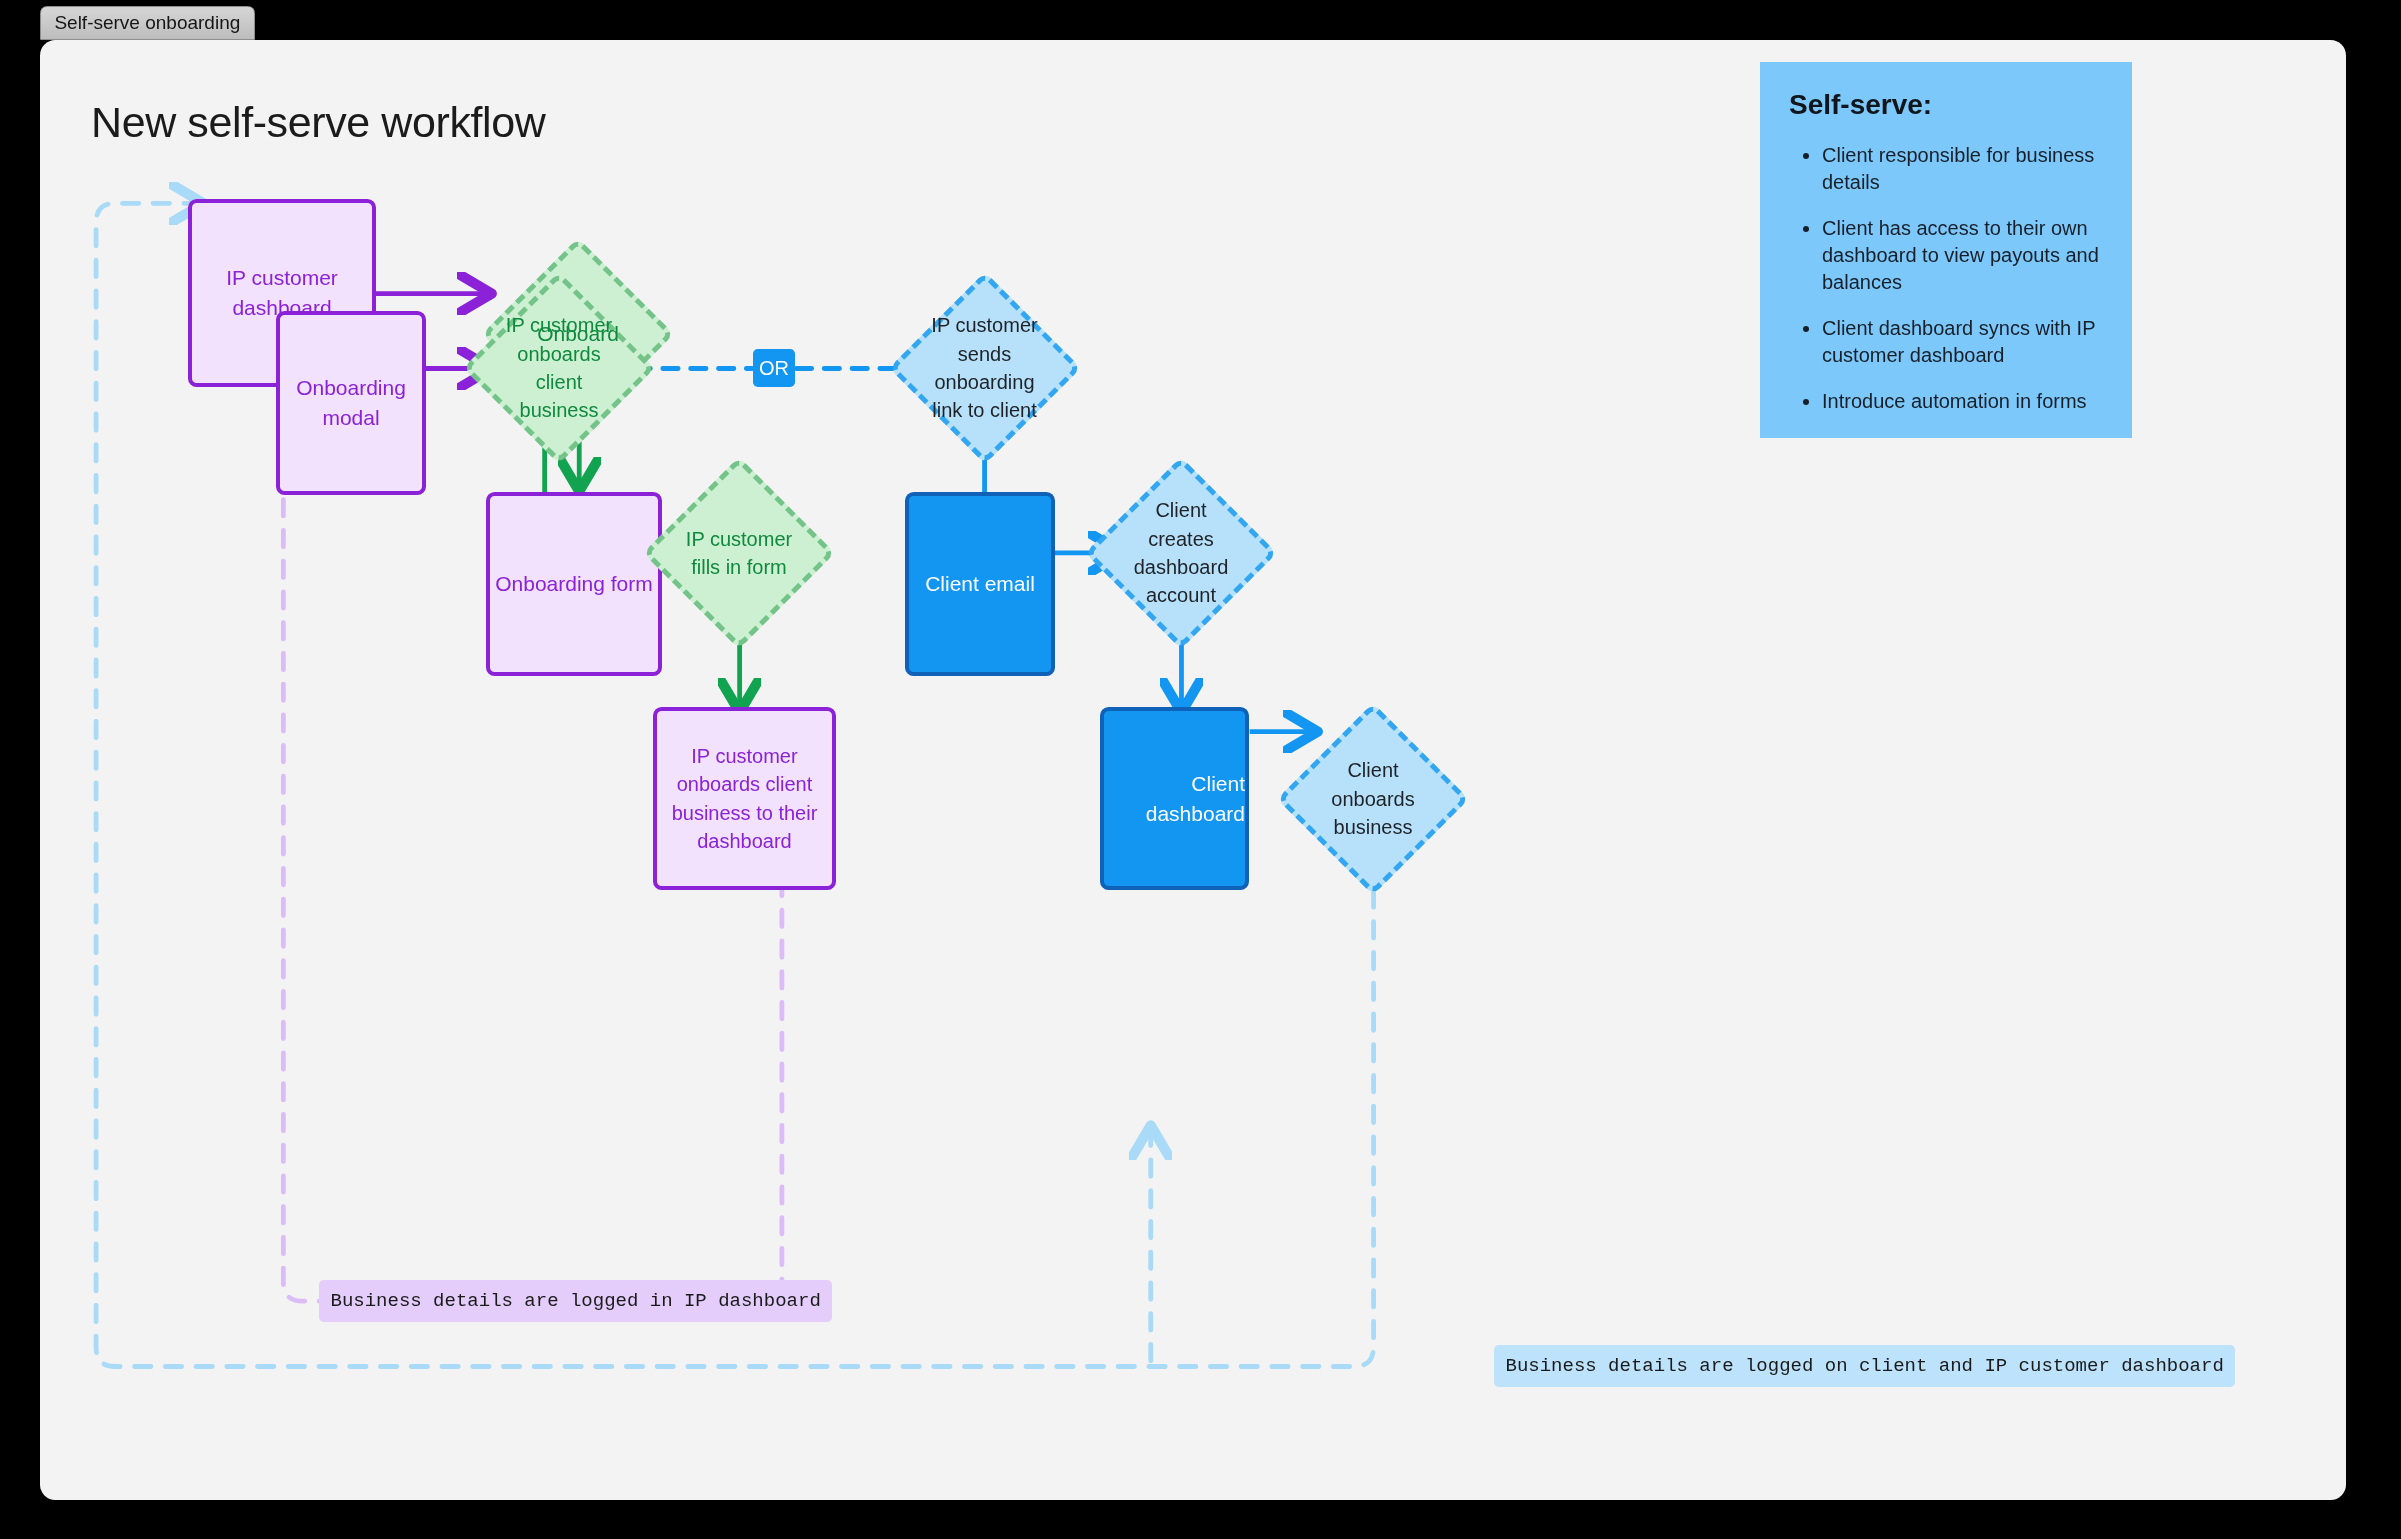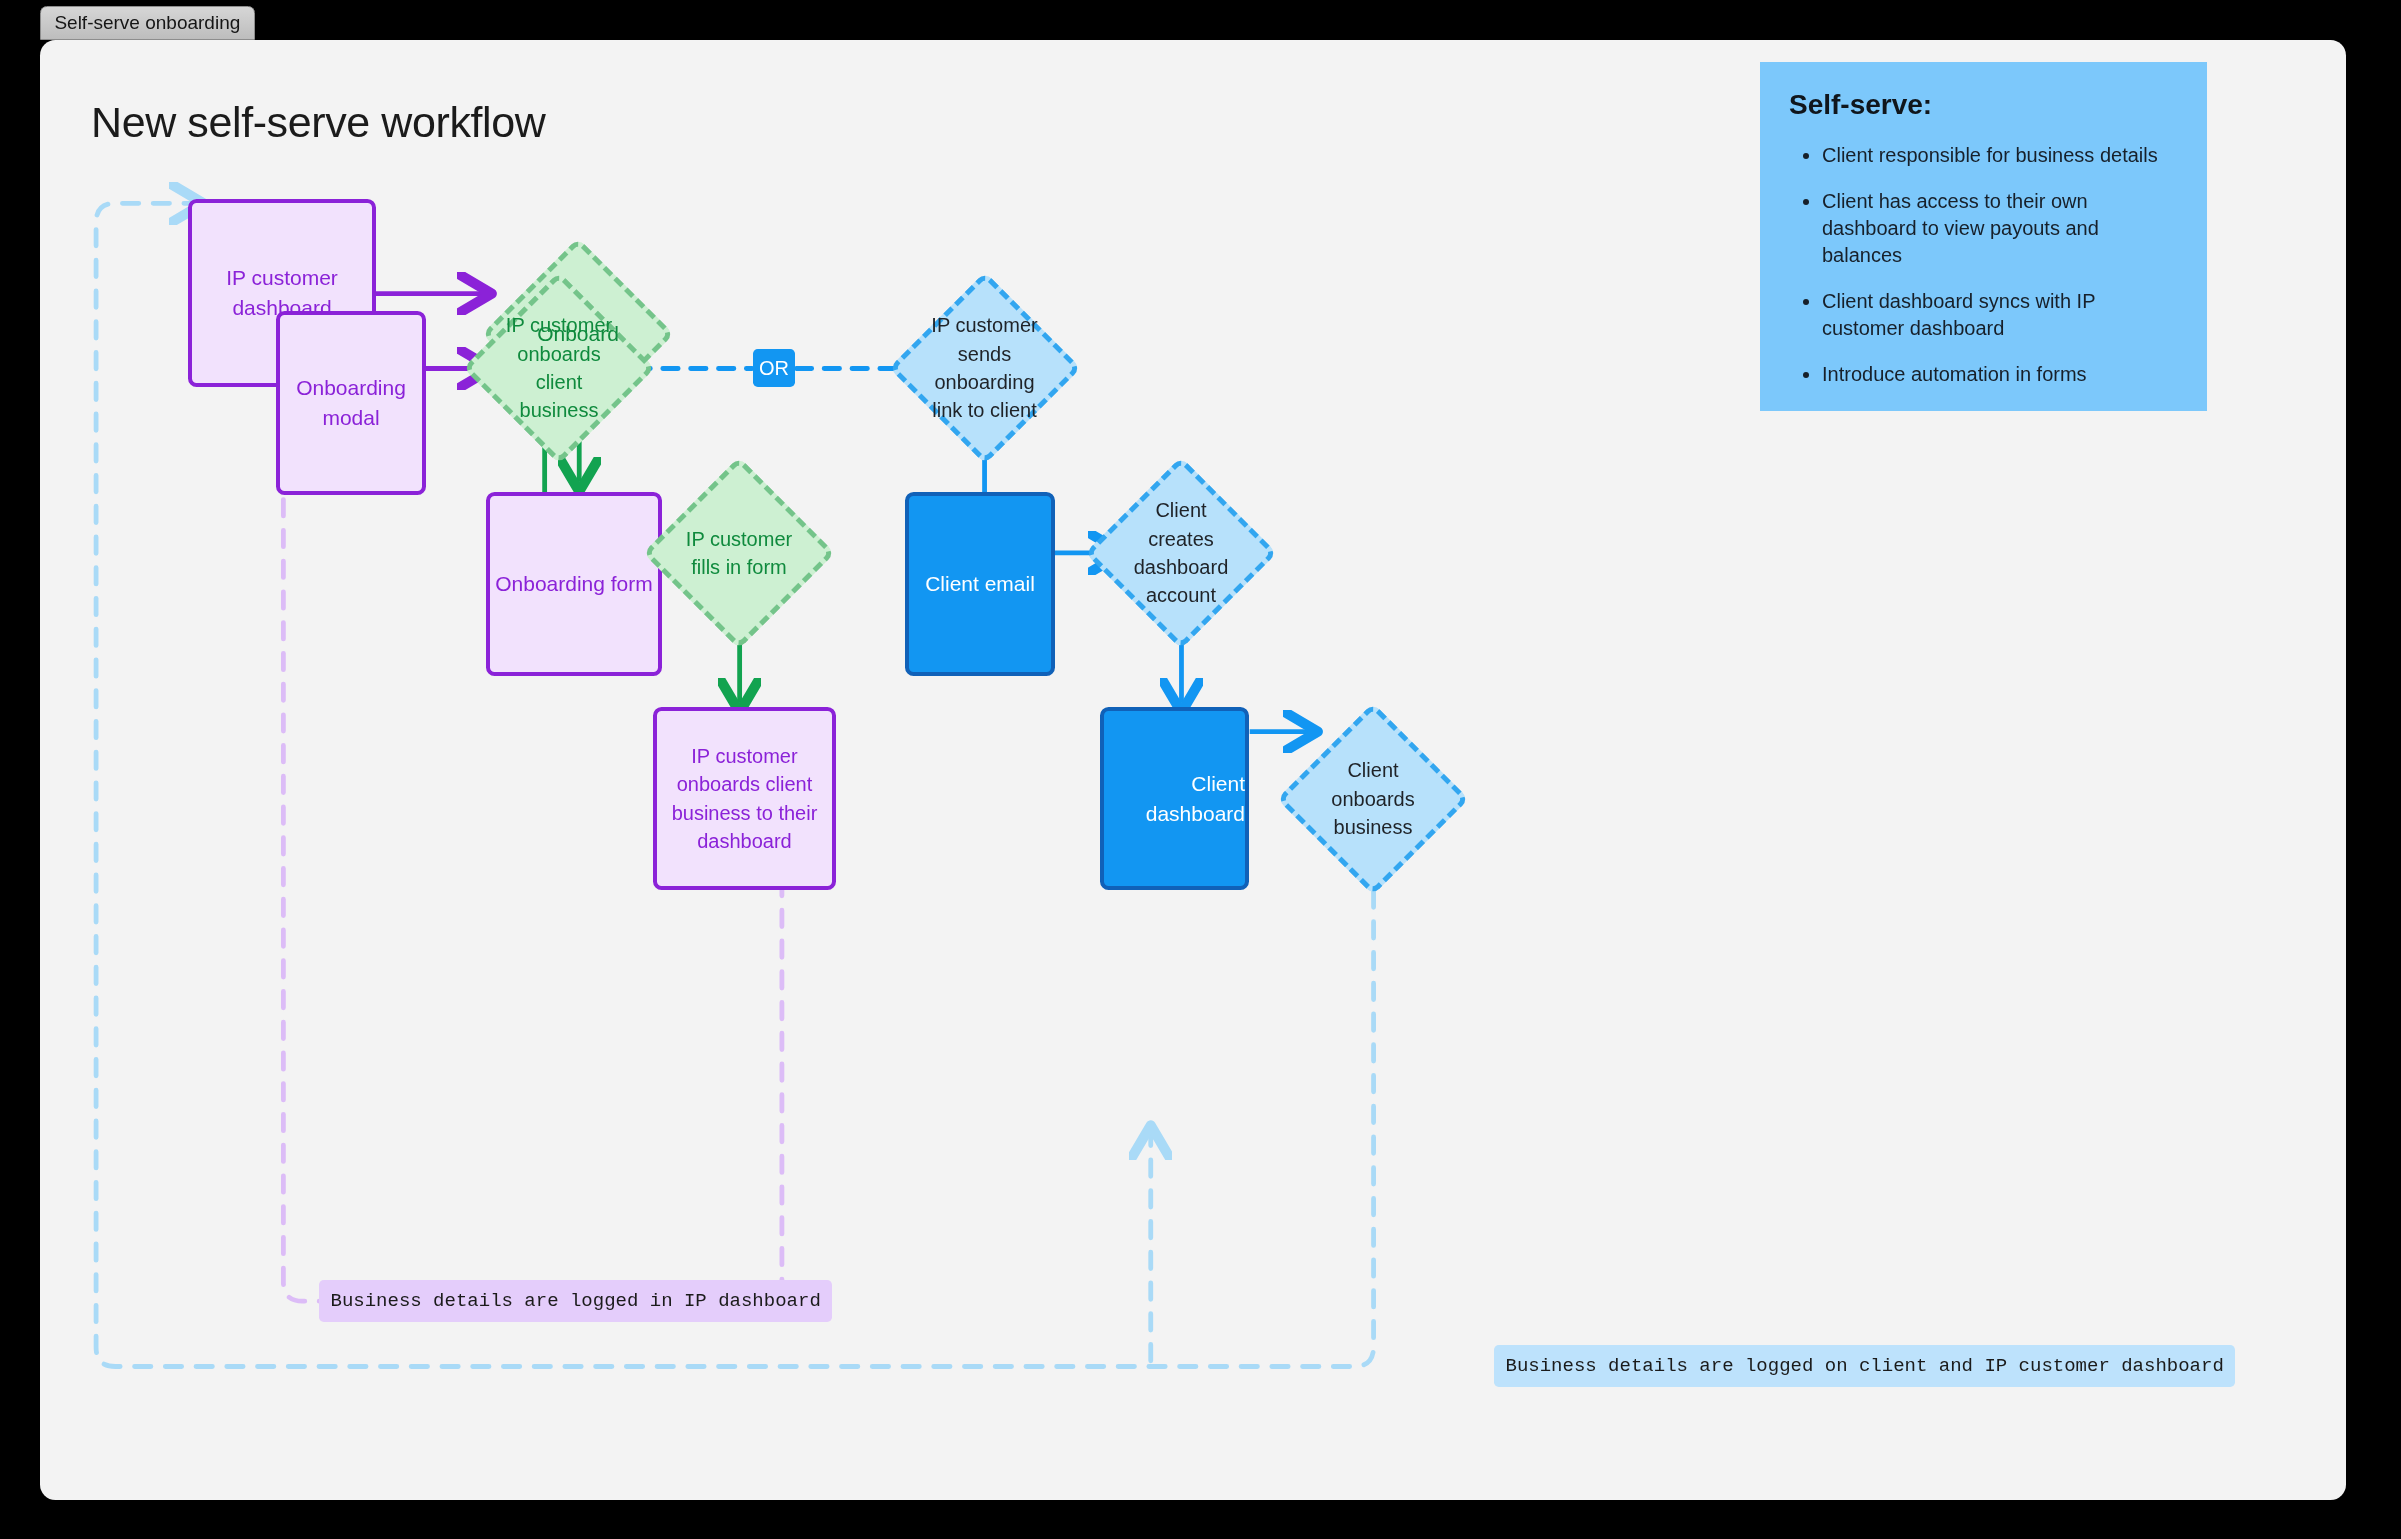--- a/index.html
+++ b/index.html
@@ -247,21 +247,21 @@
       <span class="dshape" style="width:136px;height:136px;"></span>
       <span class="txt">Client<br>onboards<br>business</span>
     </div>
 
     <div class="or-badge" style="left:713px; top:309px; width:42px; height:38px;">OR</div>
 
     <div class="edge-label purple" style="left:279px; top:1240px; height:42px;">Business details are logged in IP dashboard</div>
 
     <div class="edge-label blue" style="left:1454px; top:1305px; height:42px;">Business details are logged on client and IP customer dashboard</div>
 
-    <div id="legend" style="left:1720px; top:22px; width:447px;">
+    <div id="legend" style="left:1720px; top:22px; width:372px;">
       <h2>Self-serve:</h2>
       <ul>
         <li>Client responsible for business details</li>
         <li>Client has access to their own dashboard to view payouts and balances</li>
         <li>Client dashboard syncs with IP customer dashboard</li>
         <li>Introduce automation in forms</li>
       </ul>
     </div>
 
   </div>

